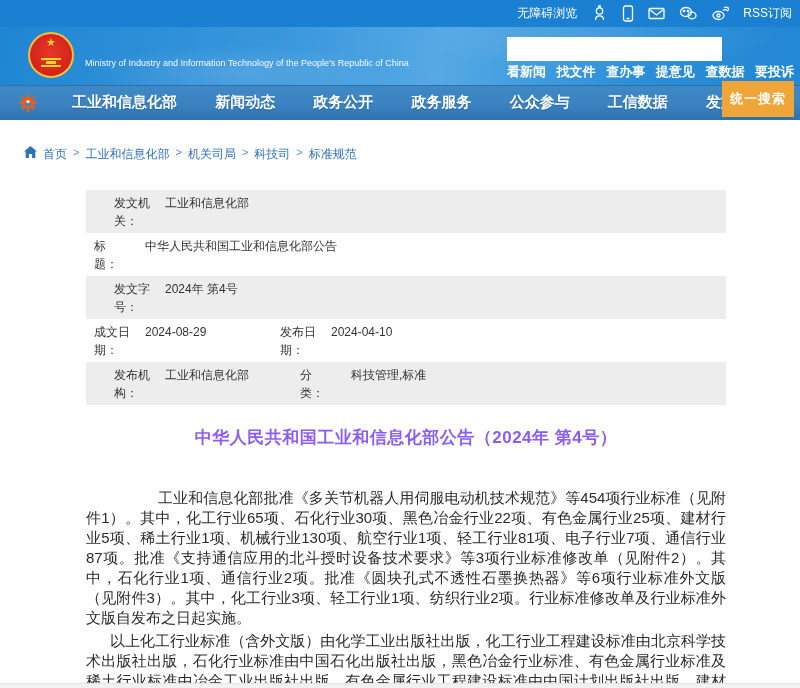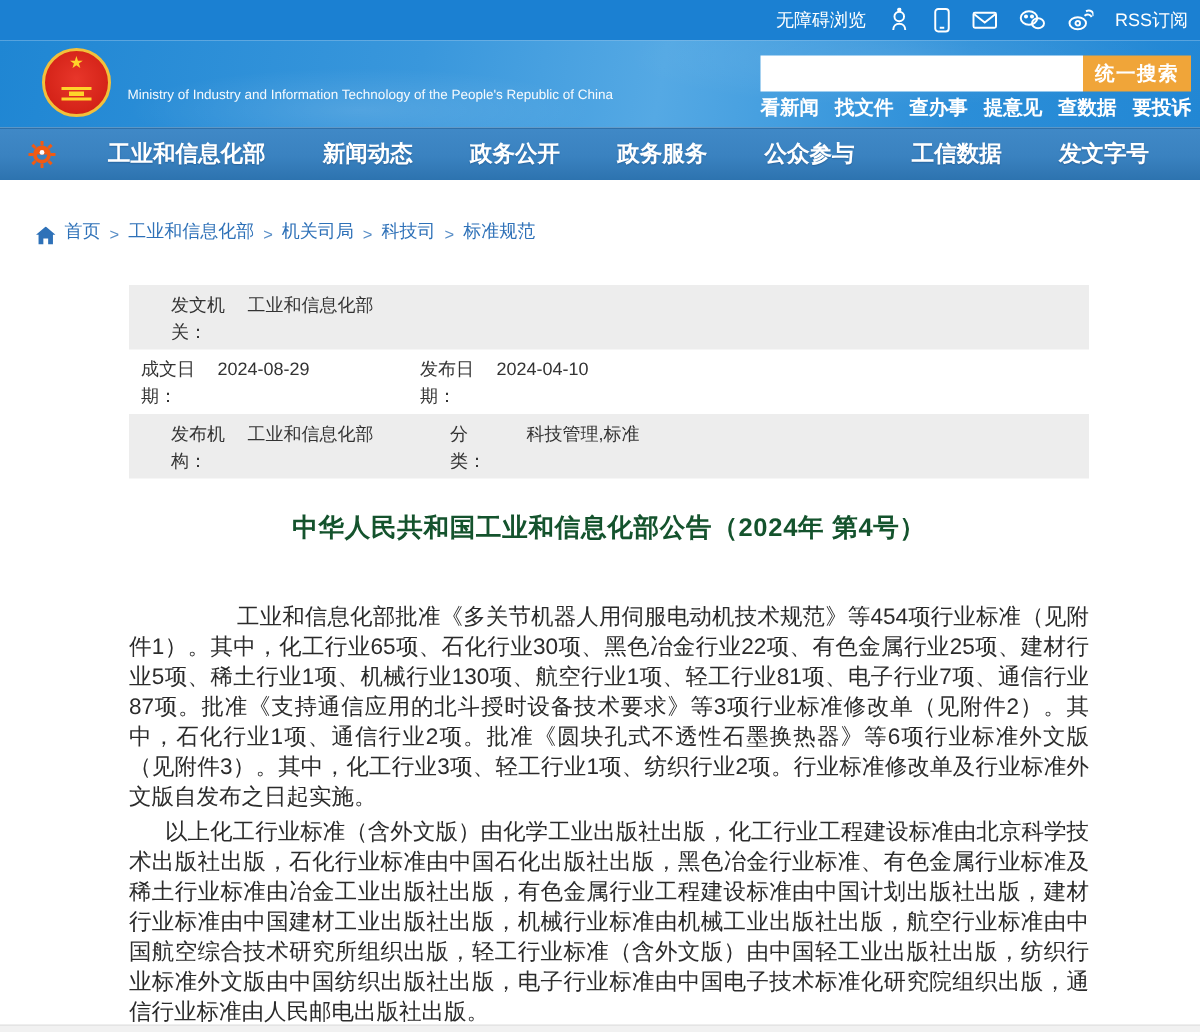--- a/index.html
+++ b/index.html
@@ -40,63 +40,64 @@
   .emblem .gate::after { content: ""; position: absolute; left: 5px; top: 1px; width: 10px; height: 3px; background: #ffd42a; }
   .brand-text { margin-left: 11px; color: #fff; }
   .brand-title { font-size: 26px; font-weight: bold; letter-spacing: 1px; line-height: 30px;
     text-shadow: 0 1px 2px rgba(0,40,90,.35); }
   .brand-sub { font-size: 9px; margin-top: 16px; opacity: .95; }
 
   .search-area { position: absolute; right: 6px; top: 10px; z-index: 2; width: 287px; }
   .search-row { display: flex; height: 24px; }
   .search-input { flex: 1; border: 0; outline: none; background: #fff; height: 24px; padding: 0 6px; font-size: 12px; }
   .search-btn {
-    width: 72px; height: 24px; border: 0; background: #f0a539; color: #fff;
+    width: 72px; height: 36px; border: 0; background: #f0a539; color: #fff;
     font-size: 13px; font-weight: bold; cursor: pointer; letter-spacing: 1px;
     font-family: Liberation Sans, sans-serif;
+    margin-top: 44px;
   }
   .quick-links { display: flex; justify-content: space-between; margin-top: 2px; }
   .quick-links span { color: #fff; font-size: 13px; font-weight: bold; cursor: pointer; white-space: nowrap; }
 
   
   .nav {
     height: 35px;
     background: linear-gradient(180deg, #4089c7 0%, #3a82c0 55%, #2d73af 100%);
     display: flex; align-items: center; padding: 0 34px 0 18px; position: relative;
   }
   .nav::before { content: ""; position: absolute; top: 0; left: 0; right: 0; height: 1px; background: rgba(0,40,80,.25); }
   .nav-logo { display: inline-flex; margin-right: 34px; flex: none; }
   .nav-items { flex: 1; display: flex; justify-content: space-between; align-items: center; }
   .nav-item { color: #fff; font-size: 15px; font-weight: bold; cursor: pointer; white-space: nowrap;
     text-shadow: 0 1px 1px rgba(0,40,90,.3); }
 
   
   .breadcrumb {
     margin: 26px 0 0 24px; font-size: 12px; color: #2e71b8;
-    display: flex; align-items: flex-end; gap: 6px;
+    display: flex; align-items: flex-start; gap: 6px;
   }
   .breadcrumb .home-ico { display: inline-flex; }
   .breadcrumb a { color: #2e71b8; text-decoration: none; cursor: pointer; }
   .breadcrumb .sep { color: #5a8fc7; font-size: 11px; }
 
   
   .content { width: 640px; margin: 27px auto 0 86px; }
 
   .meta-table { width: 100%; font-size: 12px; color: #333; }
   .meta-row { display: flex; padding: 4px 0 3px 8px; min-height: 43px; }
   .meta-row.alt { background: #ededed; padding-left: 28px; }
   .meta-cell { display: flex; }
   .meta-cell.full { flex: 1; }
   .meta-cell.c1 { width: 186px; flex: none; }
   .meta-cell.c2 { flex: 1; }
   .meta-label { width: 38px; flex: none; word-break: break-all; line-height: 18px; }
   .meta-value { margin-left: 13px; line-height: 18px; flex: 1; }
 
   .article-title {
-    text-align: center; font-size: 17px; font-weight: bold; color: #14532d;
+    text-align: center; font-size: 17px; font-weight: bold; color: #8b5cf6;
     margin-top: 21px; letter-spacing: .5px;
   }
   .article-body { margin-top: 39px; }
   .article-body p {
     font-size: 15px; line-height: 20px; color: #2b2b2b;
     text-align: justify; margin-bottom: 3px;
   }
   .article-body p.indent-lg { text-indent: 72px; }
   .article-body p.indent { text-indent: 24px; }
 
@@ -222,20 +223,32 @@
 <div class="content">
 
   <div class="meta-table">
     <div class="meta-row alt">
       <div class="meta-cell full">
         <div class="meta-label">发文机关：</div>
         <div class="meta-value">工业和信息化部</div>
       </div>
     </div>
     <div class="meta-row">
+      <div class="meta-cell full">
+        <div class="meta-label">标　　题：</div>
+        <div class="meta-value">中华人民共和国工业和信息化部公告</div>
+      </div>
+    </div>
+    <div class="meta-row alt">
+      <div class="meta-cell full">
+        <div class="meta-label">发文字号：</div>
+        <div class="meta-value">2024年 第4号</div>
+      </div>
+    </div>
+    <div class="meta-row">
       <div class="meta-cell c1">
         <div class="meta-label">成文日期：</div>
         <div class="meta-value">2024-08-29</div>
       </div>
       <div class="meta-cell c2">
         <div class="meta-label">发布日期：</div>
         <div class="meta-value">2024-04-10</div>
       </div>
     </div>
     <div class="meta-row alt">

